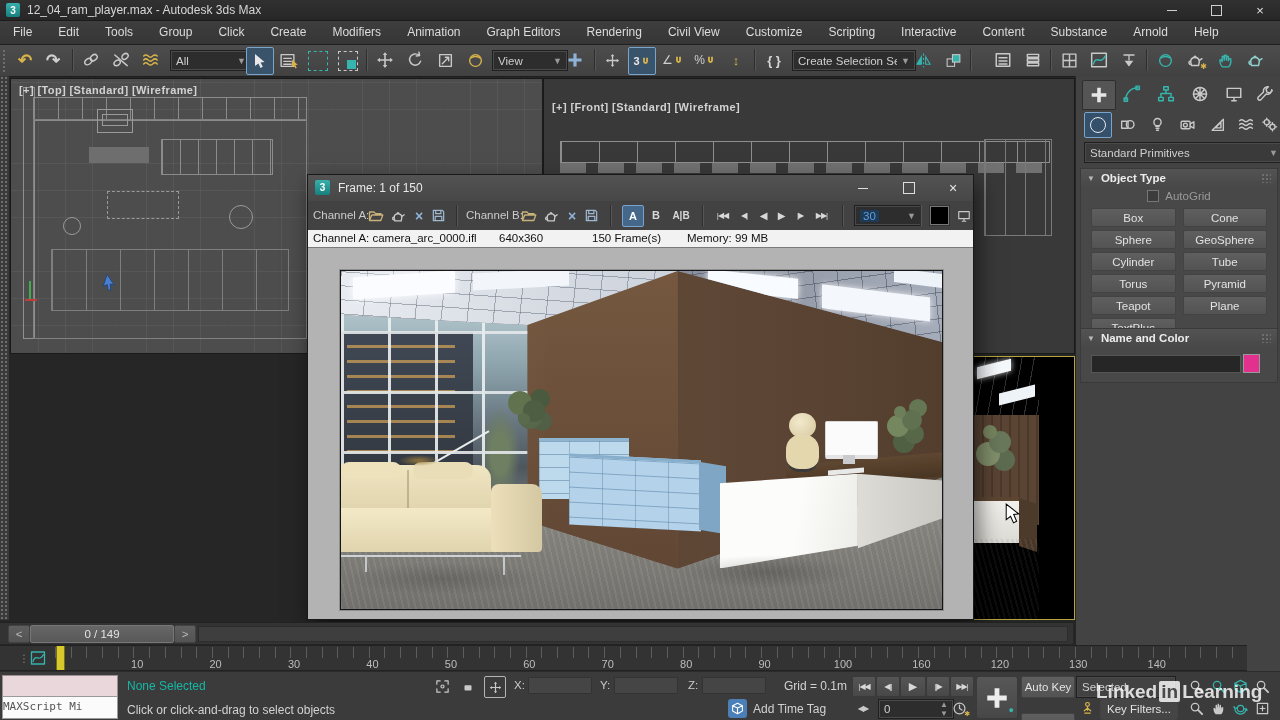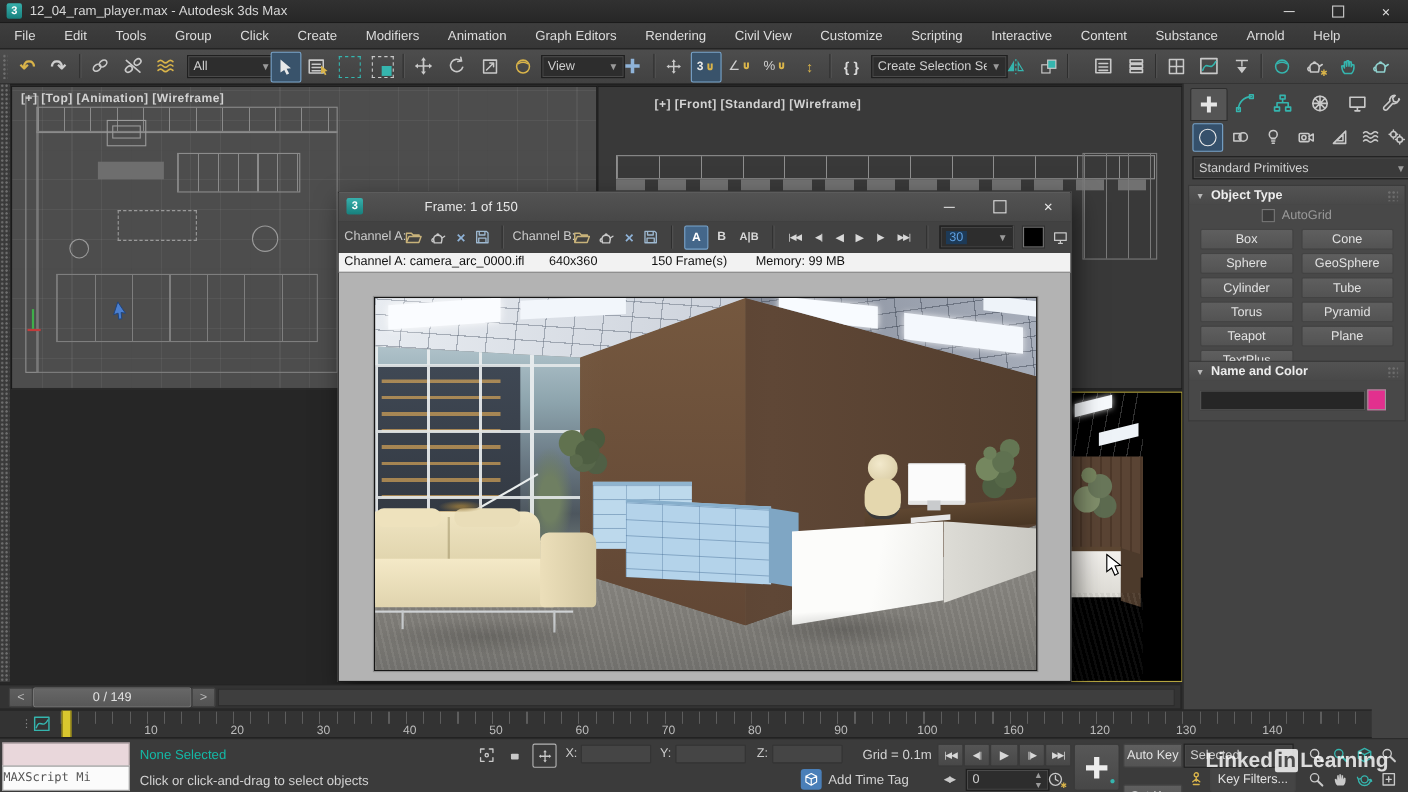--- a/index.html
+++ b/index.html
@@ -396,28 +396,28 @@
     <div class="a" style="left:218px;top:126px;width:22px;height:22px;border:1px solid #9a9a9a;border-radius:50%;"></div>
     <div class="a" style="left:52px;top:138px;width:16px;height:16px;border:1px solid #9a9a9a;border-radius:50%;"></div>
     <div class="a" style="left:40px;top:170px;width:236px;height:60px;border:1px solid #7e7e7e;background-image:repeating-linear-gradient(90deg,#7e7e7e 0 1px,transparent 1px 34px);"></div>
     <div class="a" style="left:96px;top:112px;width:70px;height:26px;border:1px dashed #9a9a9a;"></div>
 
     <div class="a" style="left:18px;top:202px;width:2px;height:18px;background:#3fae4a;"></div>
     <div class="a" style="left:14px;top:220px;width:12px;height:2px;background:#c23b3b;"></div>
     <svg class="a" style="left:92px;top:196px;transform:rotate(18deg);" width="14" height="18" viewBox="0 0 16 22">
         <polygon points="1,1 1,16 5.2,12.8 8,19 11,17.4 8.2,11 13,10.4" fill="#4a7fd0" stroke="#20457e"></polygon>
       </svg>
-    <div class="a vp-label" style="left:8px;top:5px;">[+] [Top] [Animation] [Wireframe]</div>
+    <div class="a vp-label" style="left:8px;top:5px;">[+] [Top] [Standard] [Wireframe]</div>
   </div>
 
   <div class="a" style="left:543px;top:78px;width:530px;height:274px;background:#393939;border:1px solid #1a1a1a;overflow:hidden;">
     <div class="a" style="left:16px;top:62px;width:488px;height:20px;border:1px solid #8e8e8e;background-image:repeating-linear-gradient(90deg,#8e8e8e 0 1px,transparent 1px 38px);"></div>
     <div class="a" style="left:16px;top:84px;width:488px;height:10px;background-image:repeating-linear-gradient(90deg,#717171 0 26px,transparent 26px 38px);"></div>
     <div class="a" style="left:440px;top:60px;width:66px;height:95px;border:1px solid #7a7a7a;background-image:repeating-linear-gradient(90deg,#7a7a7a 0 1px,transparent 1px 20px);"></div>
-    <div class="a vp-label" style="left:8px;top:10px;margin-left:43px;">[+] [Front] [Standard] [Wireframe]</div>
+    <div class="a vp-label" style="left:8px;top:22px;">[+] [Front] [Standard] [Wireframe]</div>
   </div>
 
 
   <div class="a" style="left:972px;top:356px;width:101px;height:262px;background:#000;border:1px solid #b5a53f;overflow:hidden;">
     <div class="a" style="left:0;top:0;width:66px;height:62px;background:linear-gradient(180deg,#2b2723,#3a342e);background-image:repeating-linear-gradient(100deg,rgba(140,140,140,.35) 0 1px,transparent 1px 12px);"></div>
     <div class="a" style="left:4px;top:6px;width:34px;height:12px;background:#f6f9fc;transform:skewY(-14deg);box-shadow:0 0 6px rgba(255,255,255,.8);"></div>
     <div class="a" style="left:26px;top:32px;width:36px;height:12px;background:#eef3f8;transform:skewY(-14deg);"></div>
     <div class="a wood" style="left:0;top:58px;width:66px;height:110px;background-color:#5a4434;"></div>
     <div class="a" style="left:10px;top:68px;width:14px;height:14px;border-radius:50%;background:#77855f;box-shadow:10px 10px 0 4px #69775a,-2px 22px 0 5px #818f6b,14px 28px 0 4px #5d6b50;"></div>
     <div class="a" style="left:0;top:140px;width:46px;height:42px;background:linear-gradient(180deg,#f2f0ec,#dcdad4);border-top:4px solid #5c4632;"></div>
@@ -534,21 +534,21 @@
     <div class="a" style="left:4px;top:270px;width:196px;height:36px;background:#484848;border:1px solid #3a3a3a;border-top:none;">
       <div class="a" style="left:10px;top:9px;width:148px;height:16px;background:#262626;border:1px solid #555;"></div>
       <div class="a" style="left:162px;top:8px;width:15px;height:17px;background:#e2308e;border:1px solid #999;"></div>
     </div>
   </div>
 
   <div class="a" style="left:307px;top:174px;width:665px;height:444px;background:#b3b3b3;border:1px solid #191919;box-shadow:4px 10px 22px rgba(0,0,0,.55);">
 
     <div class="a" style="left:0;top:0;width:665px;height:26px;background:linear-gradient(#535353,#474747);border-bottom:1px solid #2e2e2e;">
       <div class="a ic" style="left:7px;top:5px;width:15px;height:15px;background:linear-gradient(#37b0ac,#17807d);border-radius:2px;color:#fff;font-size:10px;font-weight:bold;">3</div>
-      <div class="a" style="left:30px;top:6px;font-size:12px;color:#e8e8e8;margin-left:48px;">Frame: 1 of 150</div>
+      <div class="a" style="left:30px;top:6px;font-size:12px;color:#e8e8e8;">Frame: 1 of 150</div>
       <div class="a ic" style="left:538px;top:0;width:34px;height:26px;">
           <div style="width:10px;height:1px;background:#dedede;"></div>
         </div>
       <div class="a ic" style="left:584px;top:0;width:34px;height:26px;">
           <div style="width:10px;height:10px;border:1px solid #dedede;"></div>
         </div>
       <div class="a ic" style="left:628px;top:0;width:34px;height:26px;color:#e8e8e8;font-size:14px;">
           <span>×</span>
         </div>
     </div>

